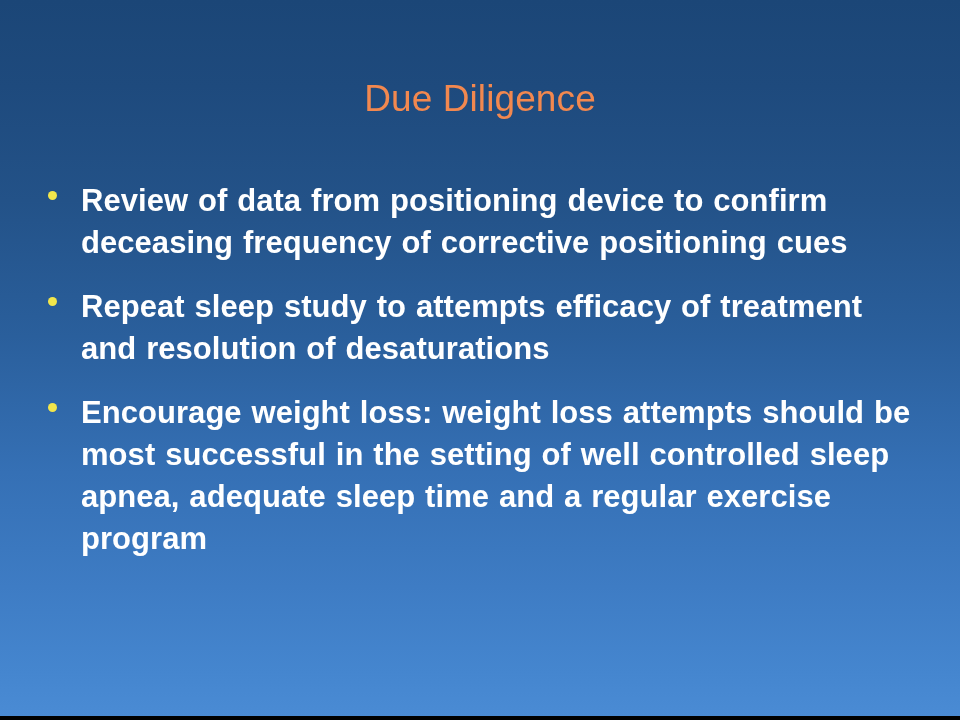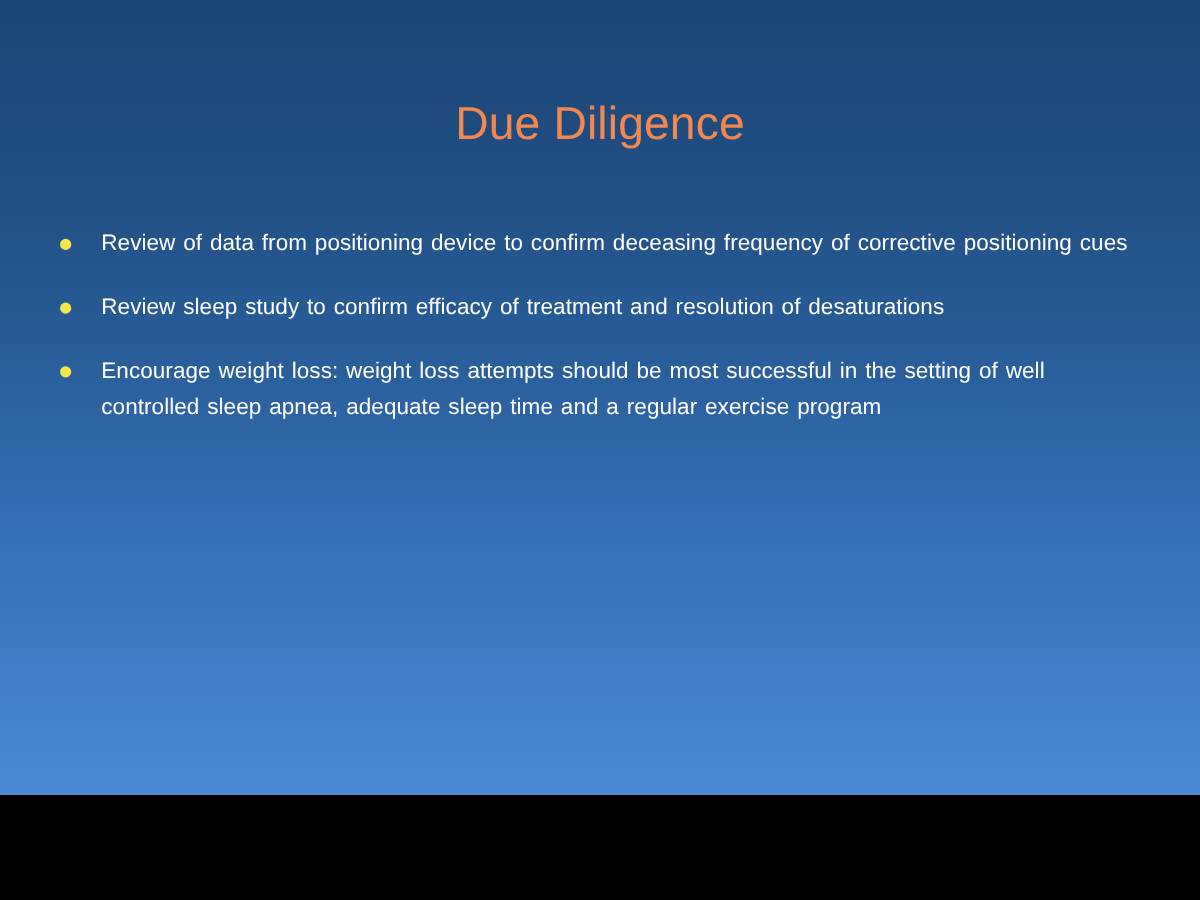--- a/index.html
+++ b/index.html
@@ -3,21 +3,21 @@
 <meta charset="utf-8">
 <style>
   html, body {
     margin: 0;
     padding: 0;
     background: #000;
   }
   #slide {
     position: relative;
     width: 960px;
-    height: 636px;
+    height: 716px;
     overflow: hidden;
     
     background: linear-gradient(to bottom,
         #1b4677 0%,
         #1e4a7d 12%,
         #235288 28%,
         #2a5f9c 47%,
         #3570b5 66%,
         #3e7cc4 82%,
         #4586cf 94%,
@@ -63,23 +63,23 @@
     top: 11px;
     width: 9px;
     height: 9px;
     border-radius: 50%;
     background: #f2e64b;
     display: block;
   }
   .bullet-text {
     display: block;
     color: #ffffff;
-    font-size: 18px;
-    line-height: 29px;
-    font-weight: 400;
+    font-size: 31px;
+    line-height: 42px;
+    font-weight: 700;
     letter-spacing: 0.05px;
     word-spacing: 1.2px;
   }
 </style>
 </head>
 <body>
 
 <div id="slide">
 
   <h1 class="slide-title">Due Diligence</h1>
@@ -87,21 +87,21 @@
   <div class="body-block">
 
     <div class="bullet-row">
       <span class="bullet-marker"></span>
       <span class="bullet-text">Review of data from positioning device to confirm deceasing frequency of corrective positioning cues</span>
     </div>
 
 
     <div class="bullet-row">
       <span class="bullet-marker"></span>
-      <span class="bullet-text">Review sleep study to confirm efficacy of treatment and resolution of desaturations</span>
+      <span class="bullet-text">Repeat sleep study to attempts efficacy of treatment and resolution of desaturations</span>
     </div>
 
     <div class="bullet-row">
       <span class="bullet-marker"></span>
       <span class="bullet-text">Encourage weight loss: weight loss attempts should be most successful in the setting of well controlled sleep apnea, adequate sleep time and a regular exercise program</span>
     </div>
 
   </div>
 
 </div>

